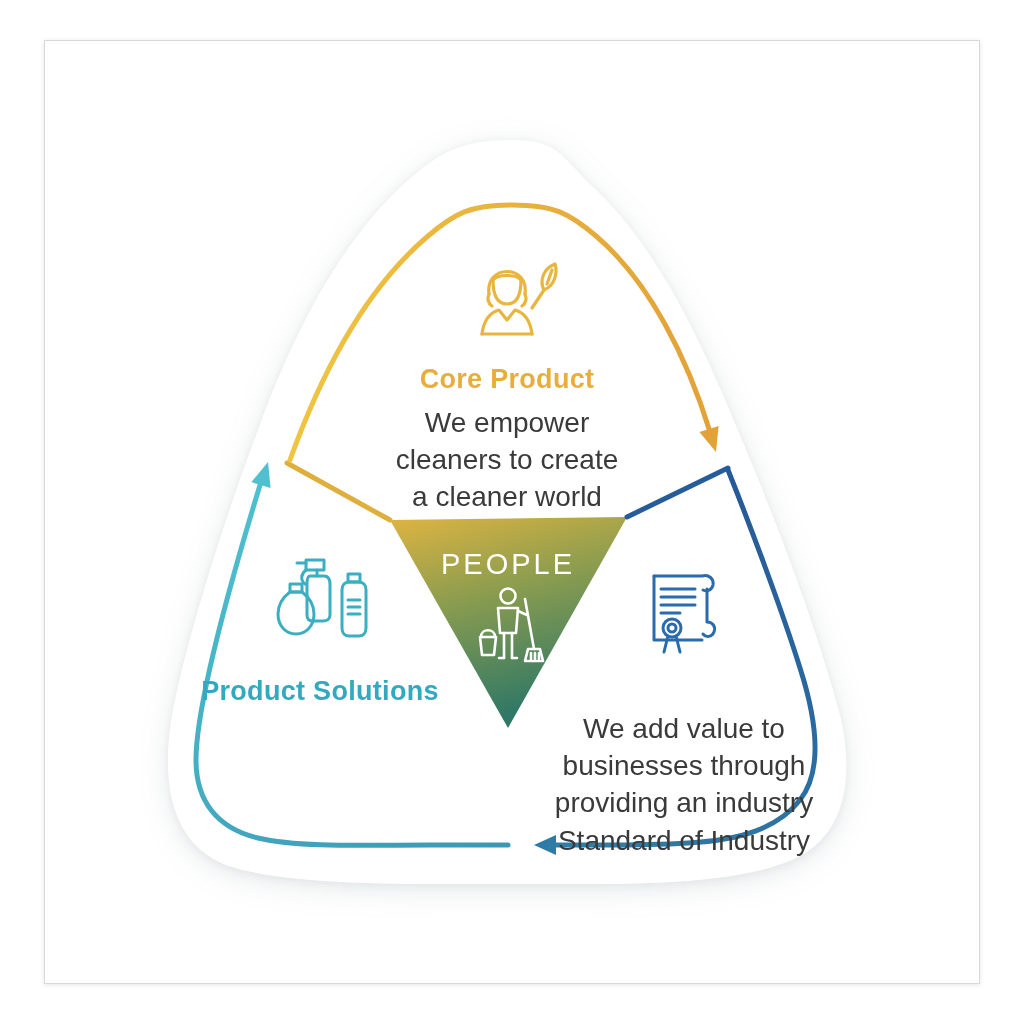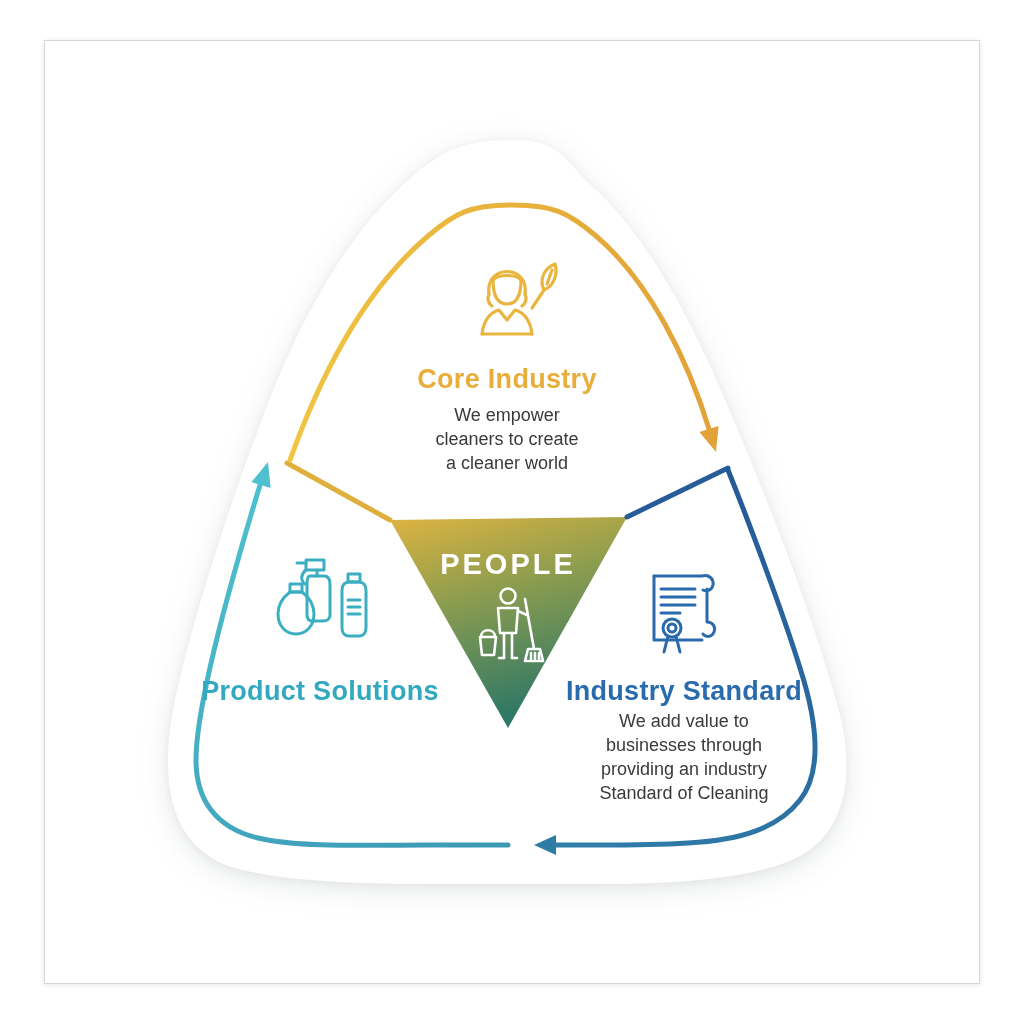--- a/index.html
+++ b/index.html
@@ -43,27 +43,27 @@
   }
   .ttl {
     font-weight: 700;
     font-size: 27px;
     letter-spacing: 0.3px;
   }
   .ttl-gold { color: #E8AE3B; }
   .ttl-teal { color: #33A9BF; }
   .ttl-blue { color: #2A6BAD; }
   .desc {
-    font-size: 18px;
+    font-size: 28px;
     color: #3a3a3a;
     line-height: 1.33;
     white-space: pre-line;
   }
   .people-label {
-    font-weight: 700;
+    font-weight: 400;
     font-size: 29px;
     letter-spacing: 3px;
     color: #ffffff;
   }
   .silhouette {
     filter: drop-shadow(0 6px 14px rgba(70,90,100,0.14)) drop-shadow(0 1px 4px rgba(0,0,0,0.05));
   }
 </style>
 </head>
 <body>
@@ -159,27 +159,26 @@
       <path d="M36 73 H31 M44 73 H49"></path>
       <path d="M50 26 L59 30"></path>
       <path d="M57 14 L66 64"></path>
       <path d="M60 64 H72 L75 76 H57 Z"></path>
       <path d="M63 68 V74 M67 68 V74 M71 68 V74"></path>
       <path d="M12 52 H28 L26 70 H14 Z"></path>
       <path d="M13 52 C13 43 27 43 27 52"></path>
     </g>
   </svg>
 
-  <div class="txt ttl ttl-gold" style="left:382px; top:364px; width:250px;">Core Industry</div>
+  <div class="txt ttl ttl-gold" style="left:382px; top:364px; width:250px;">Core Product</div>
   <div class="txt desc" style="left:377px; top:404px; width:260px;">We empower
 cleaners to create
 a cleaner world</div>
 
   <div class="txt people-label" style="left:408px; top:548px; width:200px;">PEOPLE</div>
 
   <div class="txt ttl ttl-teal" style="left:190px; top:676px; width:260px;">Product Solutions</div>
 
-  <div class="txt ttl ttl-blue" style="left:554px; top:676px; width:260px;">Industry Standard</div>
   <div class="txt desc" style="left:549px; top:710px; width:270px;">We add value to
 businesses through
 providing an industry
-Standard of Cleaning</div>
+Standard of Industry</div>
 </div>
 
 </body></html>

